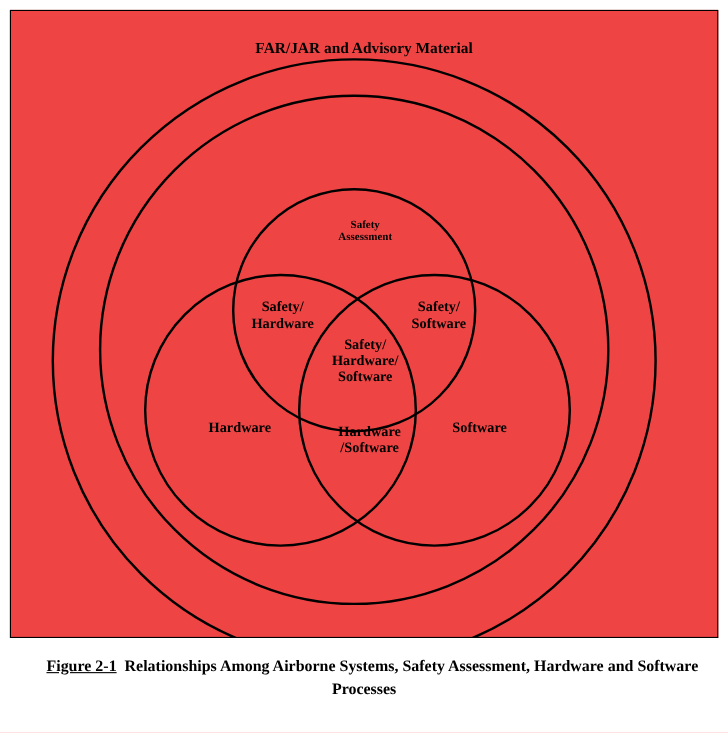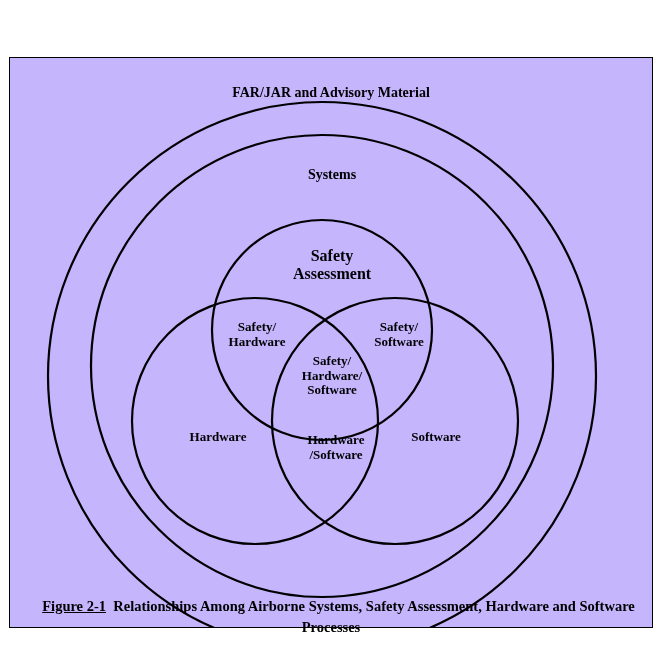--- a/index.html
+++ b/index.html
@@ -16,22 +16,21 @@
     overflow: hidden;
   }
   #figure-frame {
     position: absolute;
     left: 9px;
     top: 9px;
     width: 644px;
     height: 571px;
     border: 1px solid #000000;
     box-sizing: border-box;
-    background: #c4b5fd;
-    margin-top: 48px;
+    background: #ef4444;
   }
   #venn-svg {
     position: absolute;
     left: 0;
     top: 0;
   }
   .venn-label {
     position: absolute;
     text-align: center;
     font-weight: bold;
@@ -71,23 +70,22 @@
 
     <circle cx="312" cy="272" r="110" fill="none" stroke="#000000" stroke-width="2.2"></circle>
 
     <circle cx="245" cy="363" r="123" fill="none" stroke="#000000" stroke-width="2.2"></circle>
 
     <circle cx="385" cy="363" r="123" fill="none" stroke="#000000" stroke-width="2.2"></circle>
   </svg>
 
   <div class="venn-label" style="left:121px; top:27px; width:400px; font-size:14px;">FAR/JAR and Advisory Material</div>
 
-  <div class="venn-label" style="left:222px; top:109px; width:200px; font-size:14px;">Systems</div>
 
-  <div class="venn-label" style="left:242px; top:189px; width:160px; font-size:16px;">Safety
+  <div class="venn-label" style="left:242px; top:189px; width:160px; font-size:10px;">Safety
 Assessment</div>
 
   <div class="venn-label" style="left:187px; top:262px; width:120px; font-size:13px;">Safety/
 Hardware</div>
 
   <div class="venn-label" style="left:329px; top:262px; width:120px; font-size:13px;">Safety/
 Software</div>
 
   <div class="venn-label" style="left:252px; top:296px; width:140px; font-size:13px;">Safety/
 Hardware/

